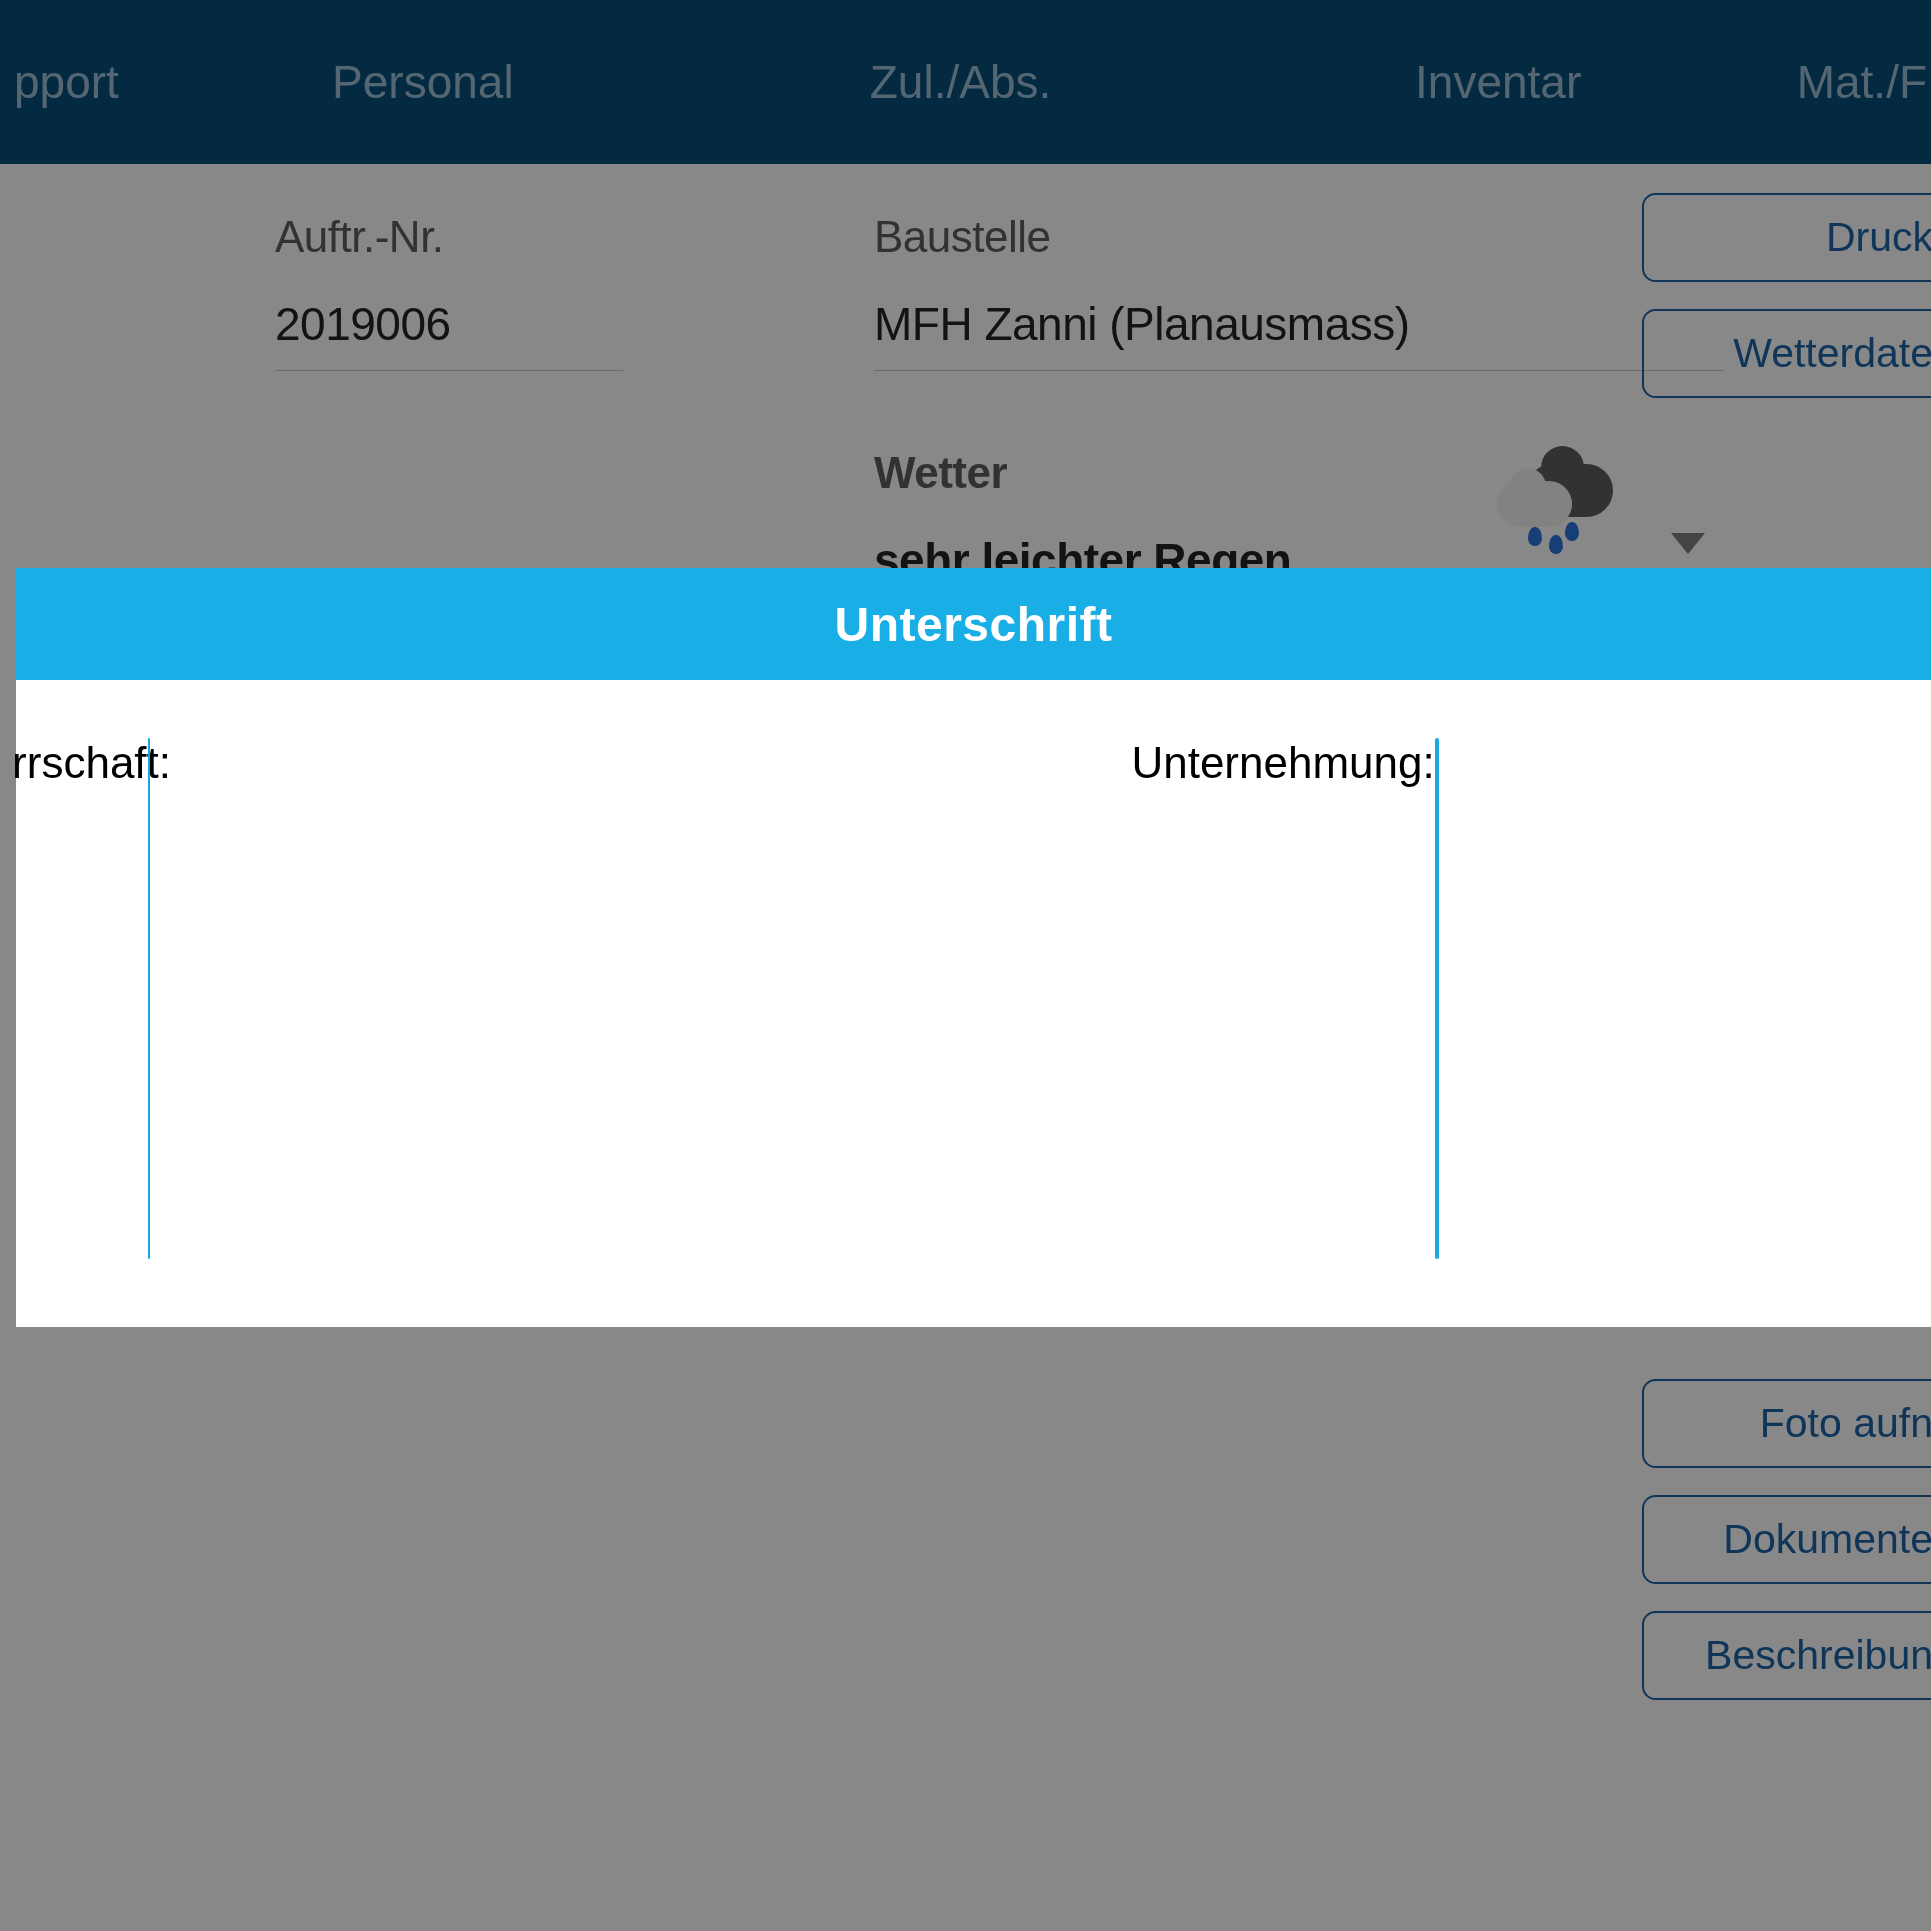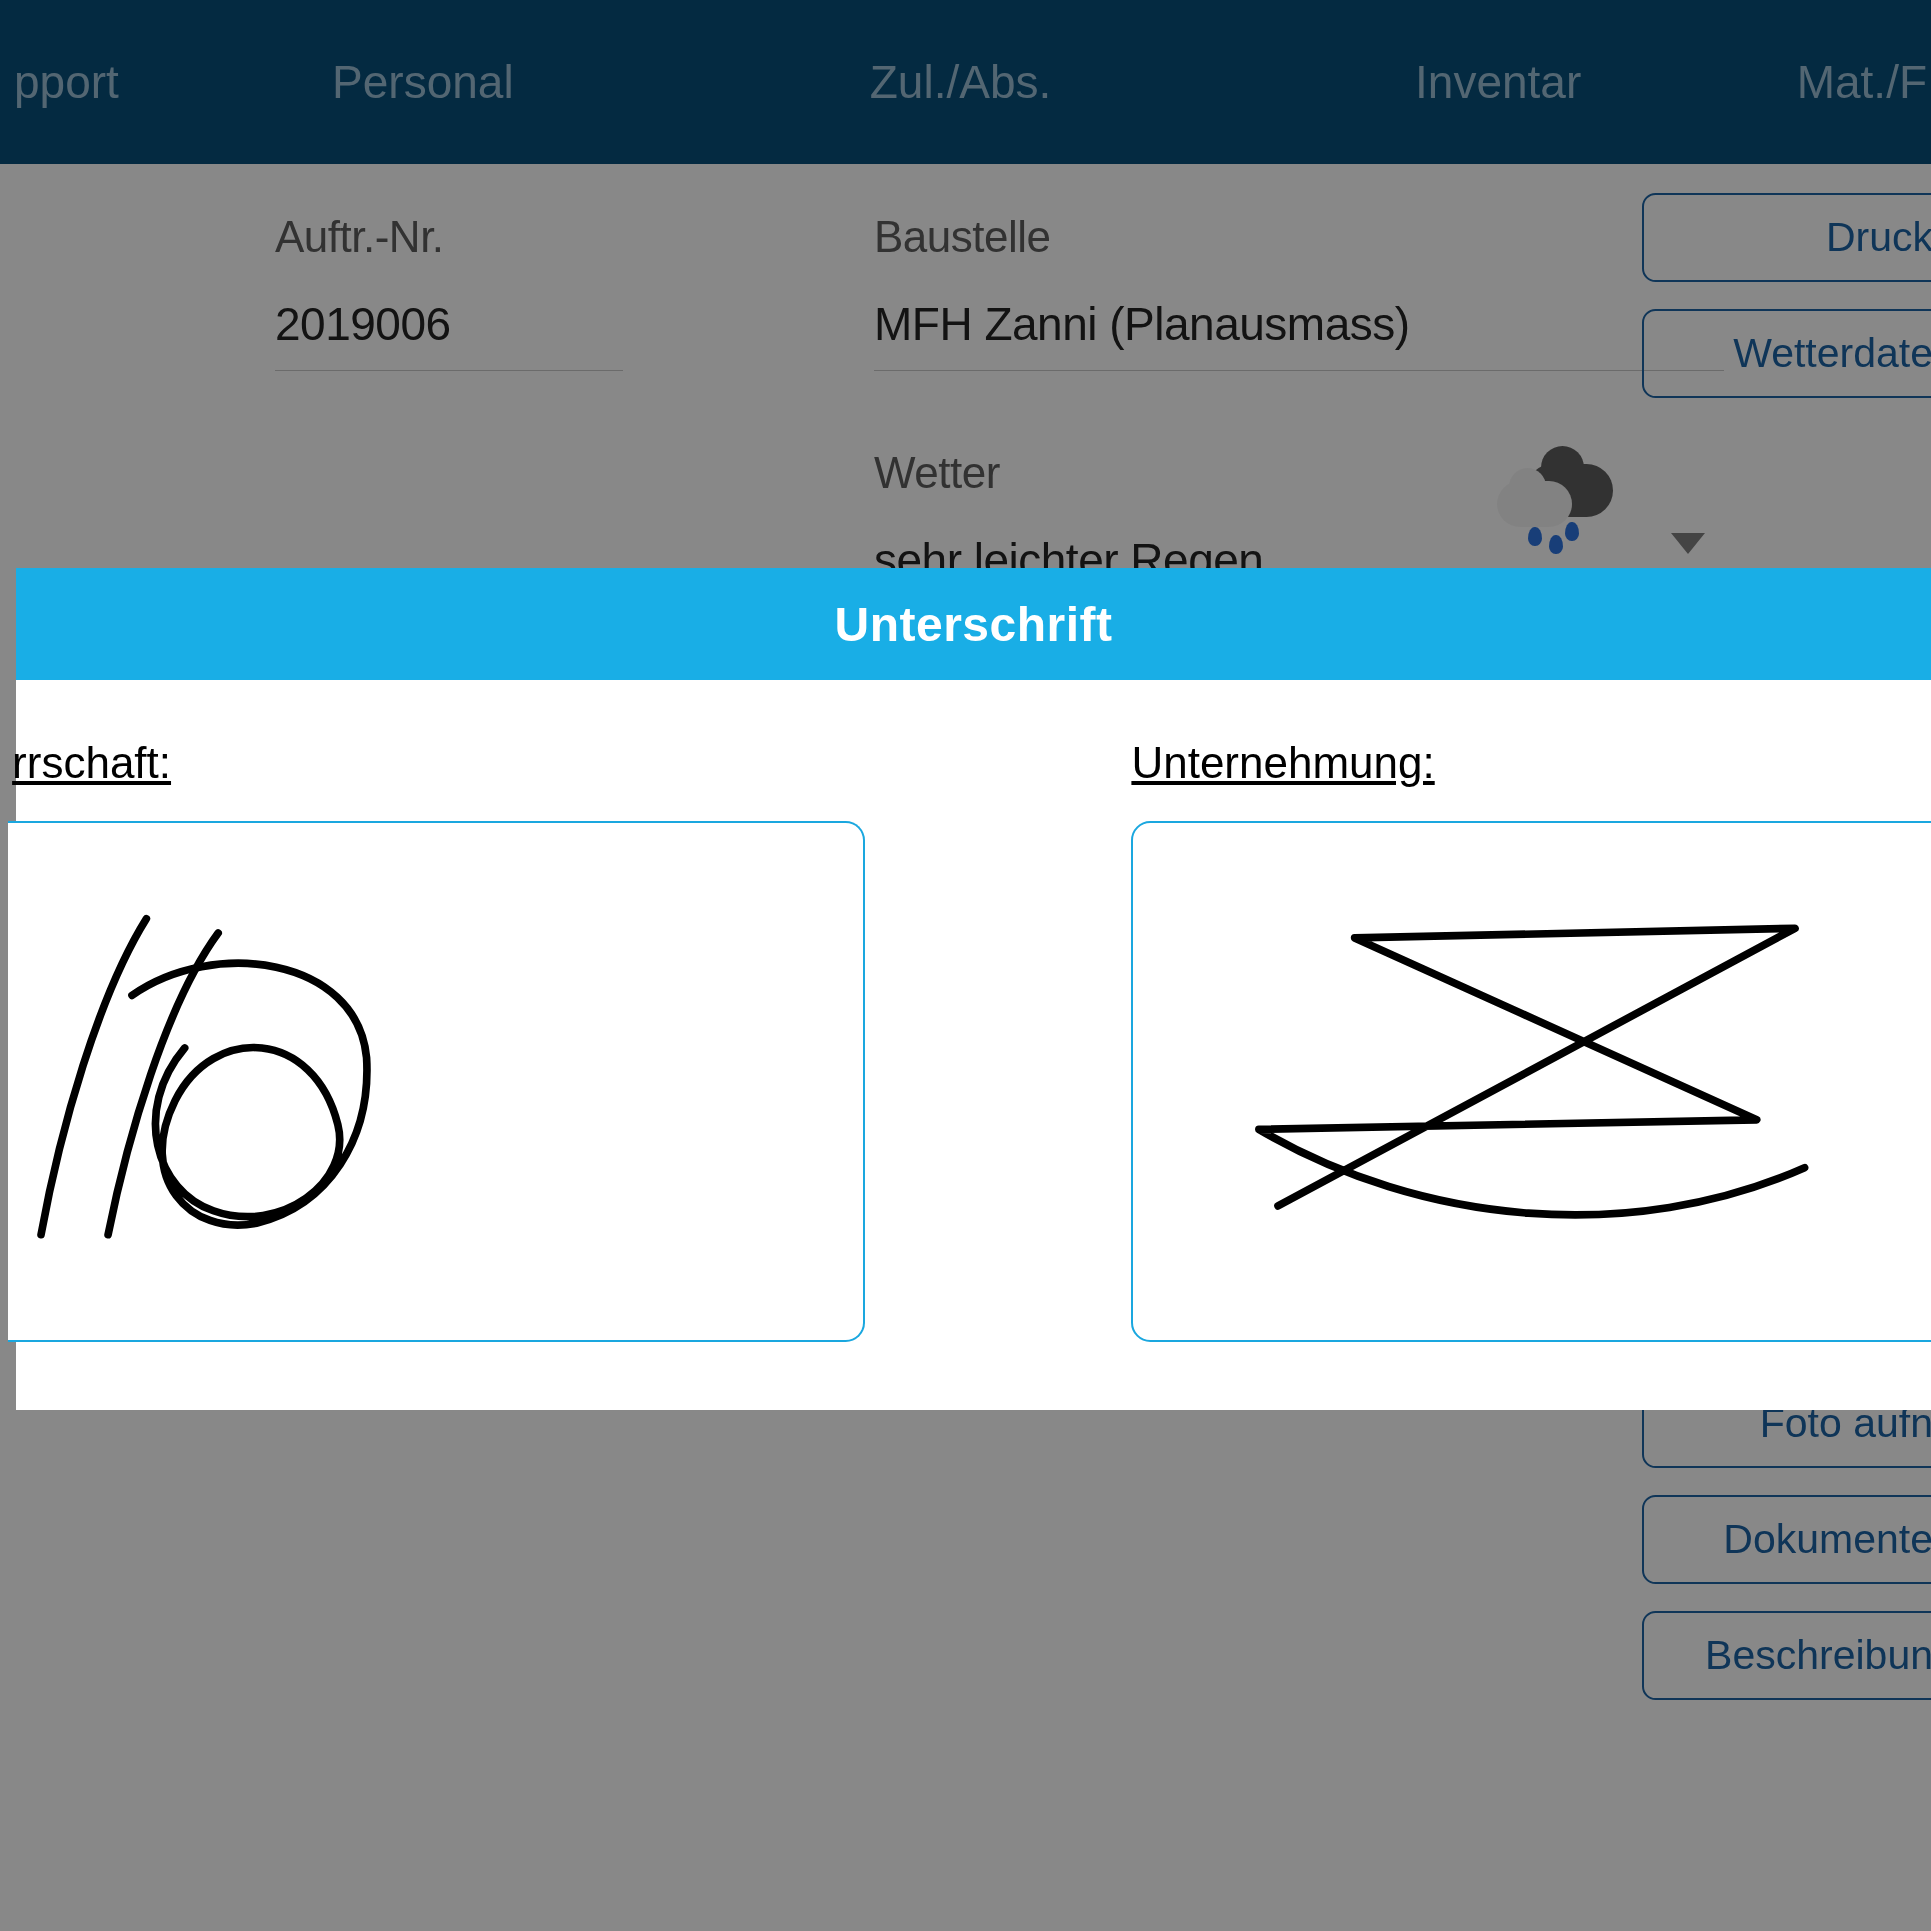--- a/index.html
+++ b/index.html
@@ -24,21 +24,21 @@
   }
   .form-row { display: flex; gap: 0; margin-bottom: 77px; margin-left: 43px; }
   .field { margin-right: 251px; position: relative; }
   .field-label { color: #5a5a5a; font-size: 44px; margin-bottom: 35px; letter-spacing: -0.5px; }
   .field-value { color: #222; font-size: 46px; letter-spacing: -0.5px; }
   .field-underline { border-bottom: 1.9px solid #bfbfbf; margin-top: 19.3px; width: 100%; }
   .field.f1 { width: 348px; }
   .field.f2 { width: 850px; margin-right: 0; }
 
   .wetter-row { margin-top: 33px; }
-  .field.f3 { width: 792px; position: relative; }
+  .field.f3 { width: 792px; position: relative; font-weight: bold; }
   .dropdown-caret {
     position: absolute; right: -39px; bottom: 33px;
     width: 0; height: 0;
     border-left: 17.4px solid transparent; border-right: 17.4px solid transparent;
     border-top: 21px solid #7a7a7a;
   }
   .weather-icon {
     position: absolute; left: 1497px; top: 290px; width: 135px; height: 97px;
   }
   .weather-icon .cloud1 {
@@ -98,21 +98,21 @@
     background: #19aee6;
     color: #fff; font-size: 48px; font-weight: 600;
     display:flex; align-items:center; justify-content:center;
     letter-spacing: 0.5px;
   }
   .dialog-body {
     padding: 58px 39px 68px 19.3px;
     display:flex; gap: 266px;
     font-size: 44px; color: #000;
   }
-  .sig-col { flex: 0 0 auto; display:flex; flex-direction:column;text-decoration:underline; }
+  .sig-col { flex: 0 0 auto; display:flex; flex-direction:row; }
   .sig-col.left { width: 834px; margin-left: -3.9px; }
   .sig-col.right { width: 834px; }
   .sig-label { margin-bottom: 33px; font-size: 44px; color:#000; padding-left: 0px; }
   .sig-col.left .sig-label { padding-left: 0px; margin-left: -19.3px; }
   .sig-box {
     height: 521px;
     border: 2.9px solid #1aa7df;
     border-radius: 19.3px;
     background: #fff;
     position: relative;

